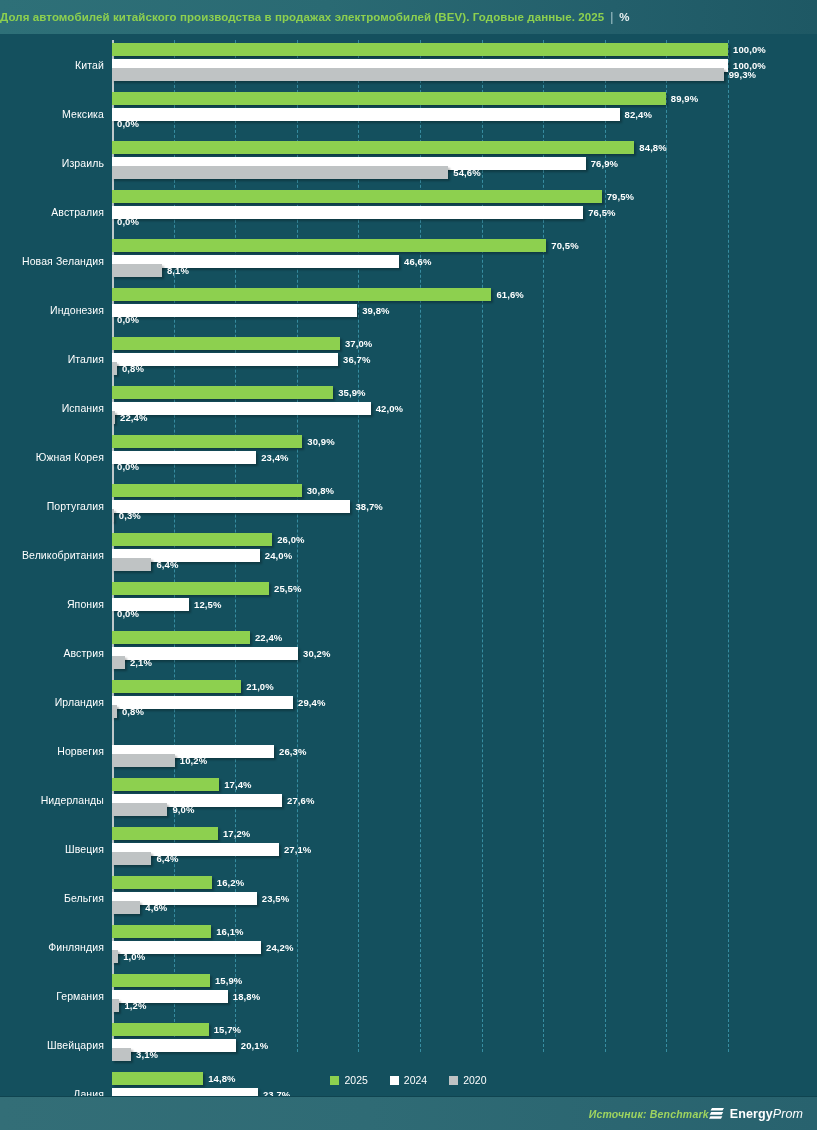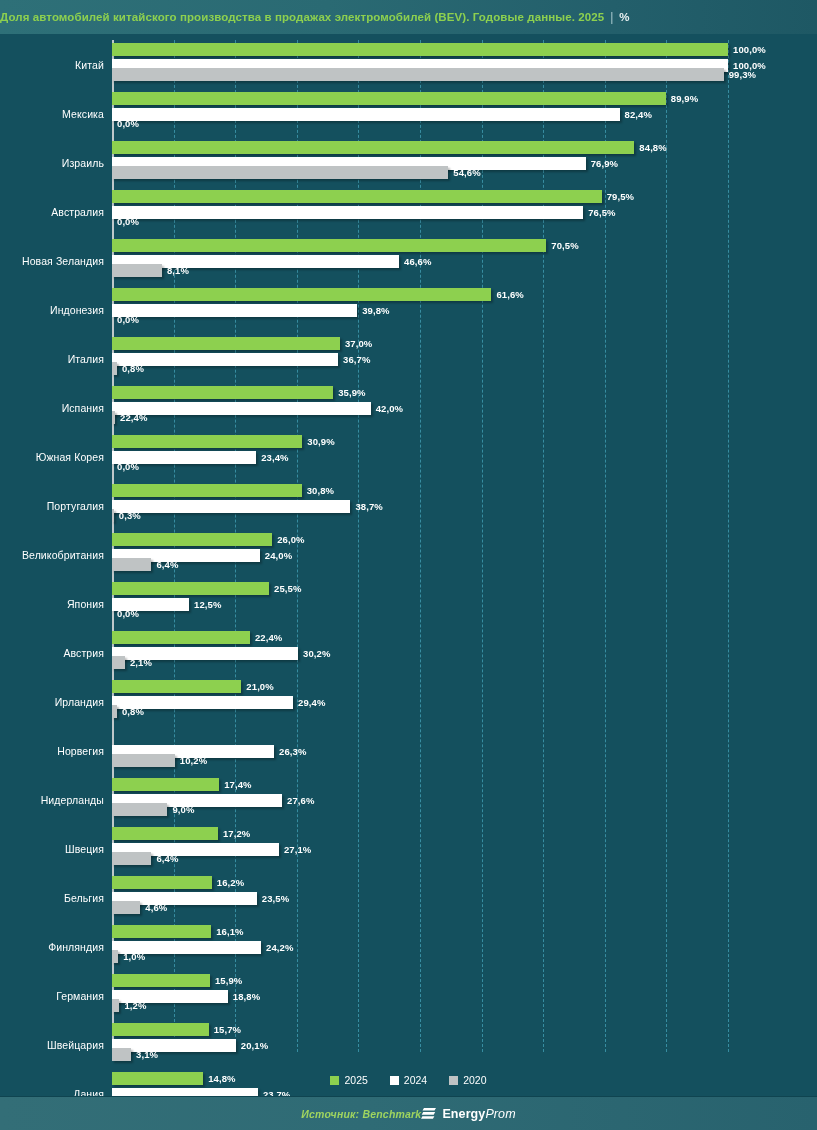--- a/index.html
+++ b/index.html
@@ -166,21 +166,21 @@
   }
 
   
   .footer {
     height: 34px;
     flex: 0 0 34px;
     background: linear-gradient(90deg, #336E77 0%, #2F6B75 45%, #28626E 100%);
     border-top: 1px solid #0F4450;
     display: flex;
     align-items: center;
-    justify-content: center;
+    justify-content: flex-end;
     padding: 12px 14px;
   }
   .source-text {
     font-size: 10.5px;
     font-style: italic;
     font-weight: bold;
     color: #9FD45F;
     letter-spacing: 0.2px;
   }
   .brand {

